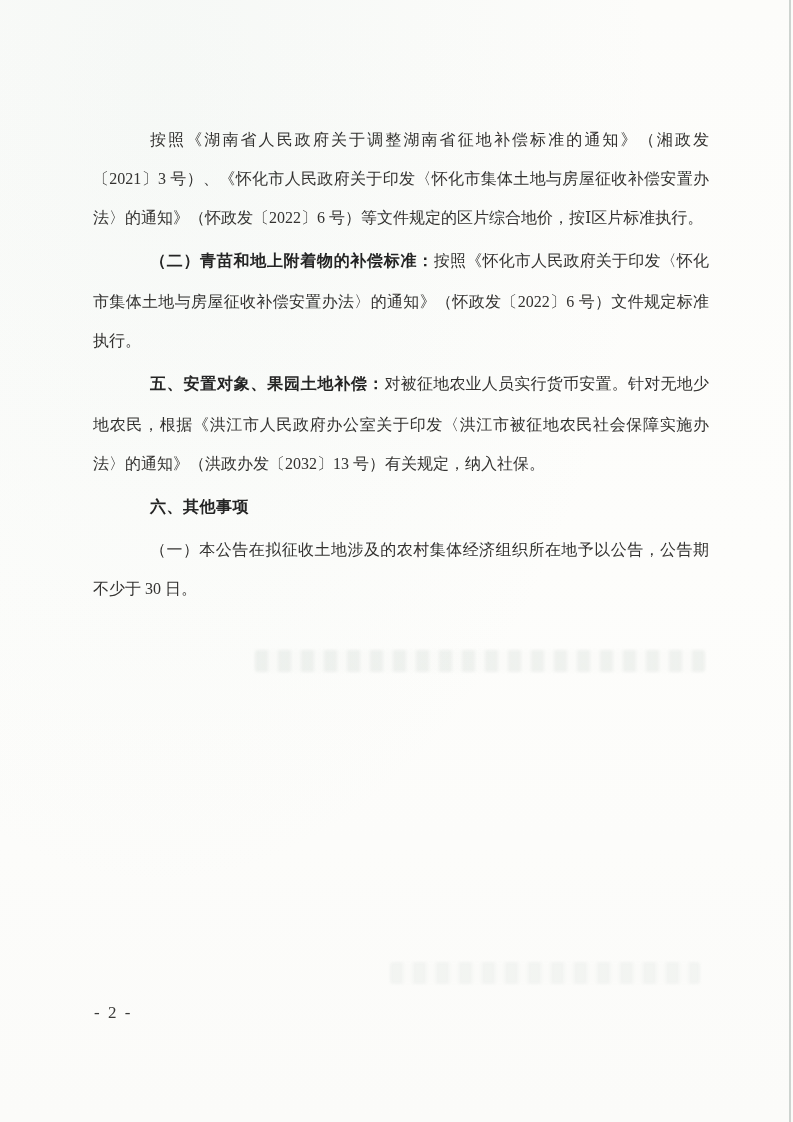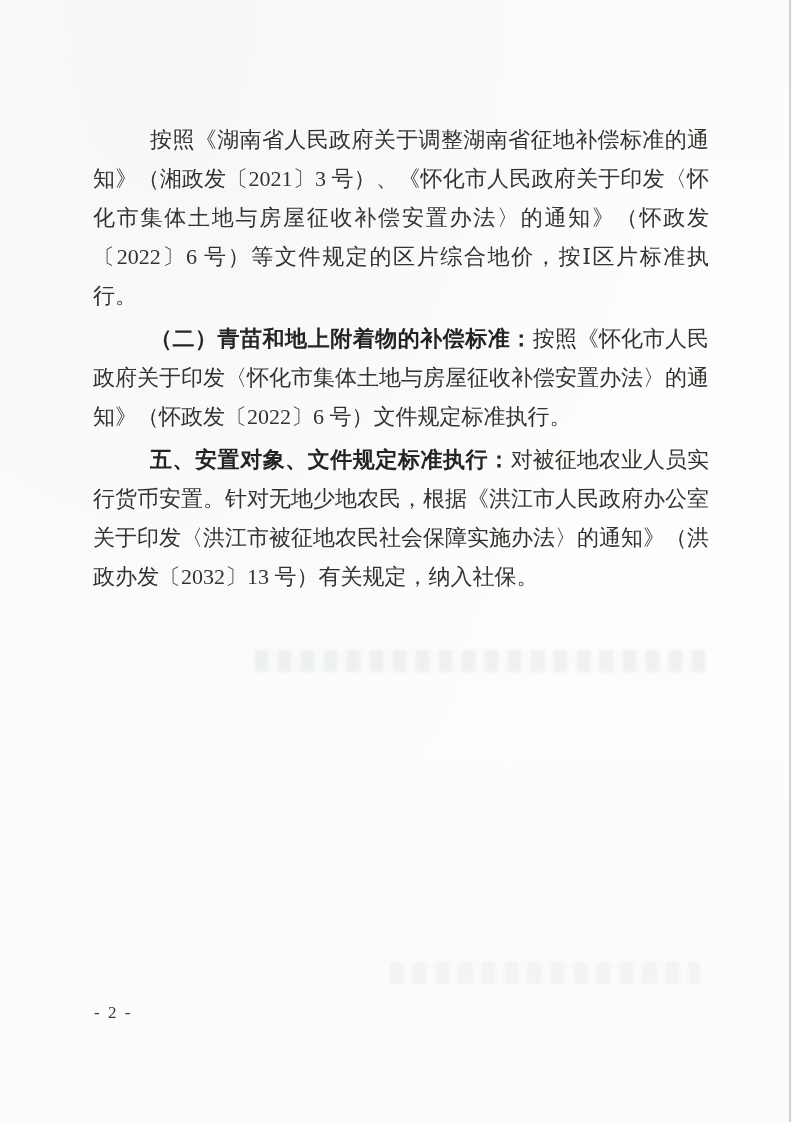--- a/index.html
+++ b/index.html
@@ -41,32 +41,32 @@
   }
   .ghost-1 { left: 255px; top: 650px; width: 450px; }
   .ghost-2 { left: 390px; top: 962px; width: 310px; opacity: 0.7; }
 
   .content {
     position: absolute;
     left: 93px;
     top: 120px;
     width: 616px;
     color: #333230;
-    font-size: 22px;
+    font-size: 16px;
     line-height: 39px;
     text-align: justify;
   }
   .content p {
     margin: 0 0 4px 0;
     text-indent: 57px;
   }
   .content p b {
     font-weight: 700;
     color: #242424;
-    font-family: Liberation Serif, serif;
+    font-family: Liberation Mono, monospace;
     letter-spacing: 0.5px;
   }
   .content p.heading {
     font-weight: 700;
     color: #242424;
     font-family: "Liberation Sans", "DejaVu Sans", sans-serif;
     letter-spacing: 0.5px;
   }
   .page-number {
     position: absolute;
@@ -93,23 +93,29 @@
       <span>按照《湖南省人民政府关于调整湖南省征地补偿标准的通知》（湘政发〔2021〕3 号）、《怀化市人民政府关于印发〈怀化市集体土地与房屋征收补偿安置办法〉的通知》（怀政发〔2022〕6 号）等文件规定的区片综合地价，按Ⅰ区片标准执行。</span>
     </p>
 
 
 
     <p>
       <b>（二）青苗和地上附着物的补偿标准：</b><span>按照《怀化市人民政府关于印发〈怀化市集体土地与房屋征收补偿安置办法〉的通知》（怀政发〔2022〕6 号）文件规定标准执行。</span>
     </p>
 
     <p>
-      <b>五、安置对象、文件规定标准执行：</b><span>对被征地农业人员实行货币安置。针对无地少地农民，根据《洪江市人民政府办公室关于印发〈洪江市被征地农民社会保障实施办法〉的通知》（洪政办发〔2032〕13 号）有关规定，纳入社保。</span>
+      <b>五、安置对象、果园土地补偿：</b><span>对被征地农业人员实行货币安置。针对无地少地农民，根据《洪江市人民政府办公室关于印发〈洪江市被征地农民社会保障实施办法〉的通知》（洪政办发〔2032〕13 号）有关规定，纳入社保。</span>
     </p>
 
+    <p class="heading">
+      <span>六、其他事项</span>
+    </p>
 
+    <p>
+      <span>（一）本公告在拟征收土地涉及的农村集体经济组织所在地予以公告，公告期不少于 30 日。</span>
+    </p>
 
 
   </div>
 
   <div class="page-number">- 2 -</div>
 
 </div>
 
 </body></html>

